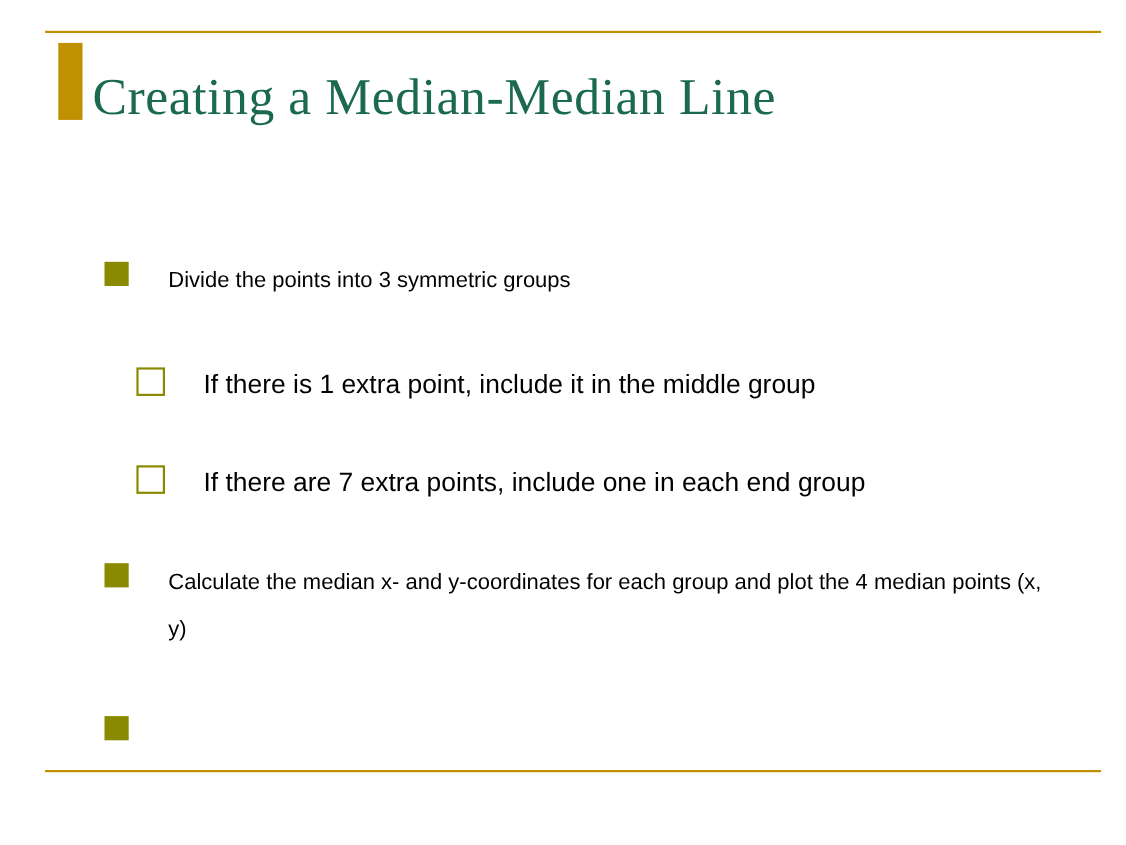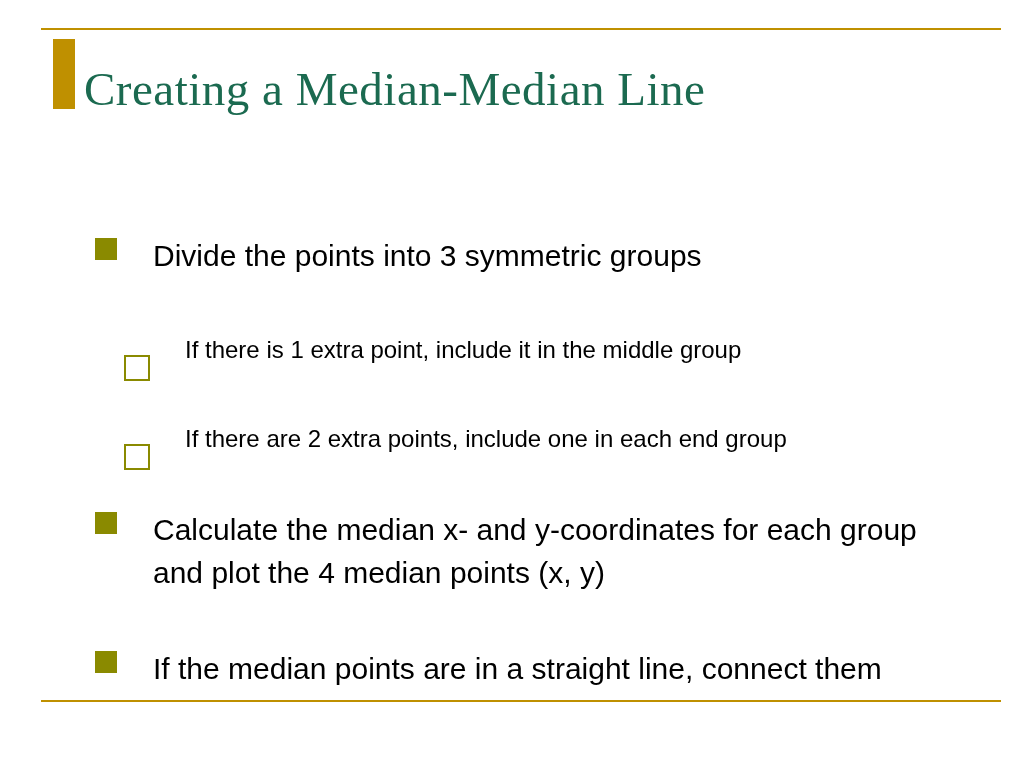--- a/index.html
+++ b/index.html
@@ -55,41 +55,40 @@
   .row {
     display: flex;
     align-items: flex-start;
   }
   .row.l1 {
     margin-bottom: 9px;
   }
   .row.l2 {
     padding-left: 40px;
     margin-bottom: 5px;
-    align-items: flex-end;
   }
   .row.l1 .marker {
     width: 13px;
     height: 13px;
     background: #8a8a00;
     margin-top: 15px;
     margin-right: 25px;
     flex-shrink: 0;
   }
   .row.l2 .marker {
     width: 10px;
     height: 10px;
     background: transparent;
     border: 2px solid #8a8a00;
     margin-top: 15px;
     margin-right: 24px;
     flex-shrink: 0;
   }
   .row.l1 .text {
-    font-size: 30px;
+    font-size: 20px;
     line-height: 43px;
     color: #000000;
   }
   .row.l2 .text {
     font-size: 24px;
     line-height: 40px;
     color: #000000;
   }
 </style>
 </head>
@@ -110,31 +109,30 @@
       <span class="text">Divide the points into 3 symmetric groups</span>
     </div>
 
     <div class="row l2">
       <span class="marker"></span>
       <span class="text">If there is 1 extra point, include it in the middle group</span>
     </div>
 
     <div class="row l2">
       <span class="marker"></span>
-      <span class="text">If there are 2 extra points, include one in each end group</span>
+      <span class="text">If there are 7 extra points, include one in each end group</span>
     </div>
 
     <div class="row l1">
       <span class="marker"></span>
       <span class="text">Calculate the median x- and y-coordinates for each group and plot the 4 median points (x, y)</span>
     </div>
 
     <div class="row l1">
       <span class="marker"></span>
-      <span class="text">If the median points are in a straight line, connect them</span>
     </div>
 
 
   </div>
 
   <div class="rule bottom"></div>
 
 </div>
 
 </body></html>

